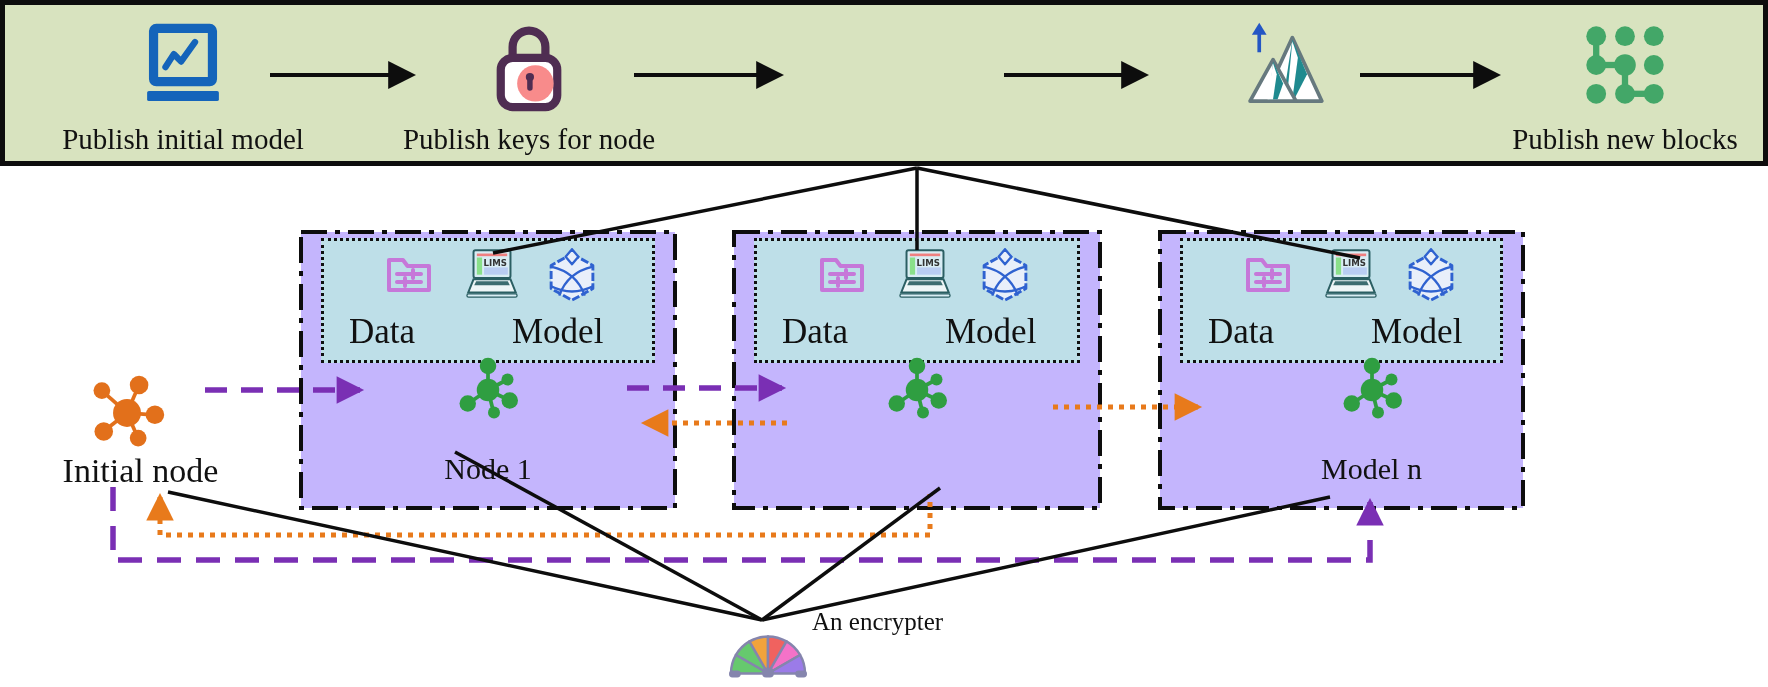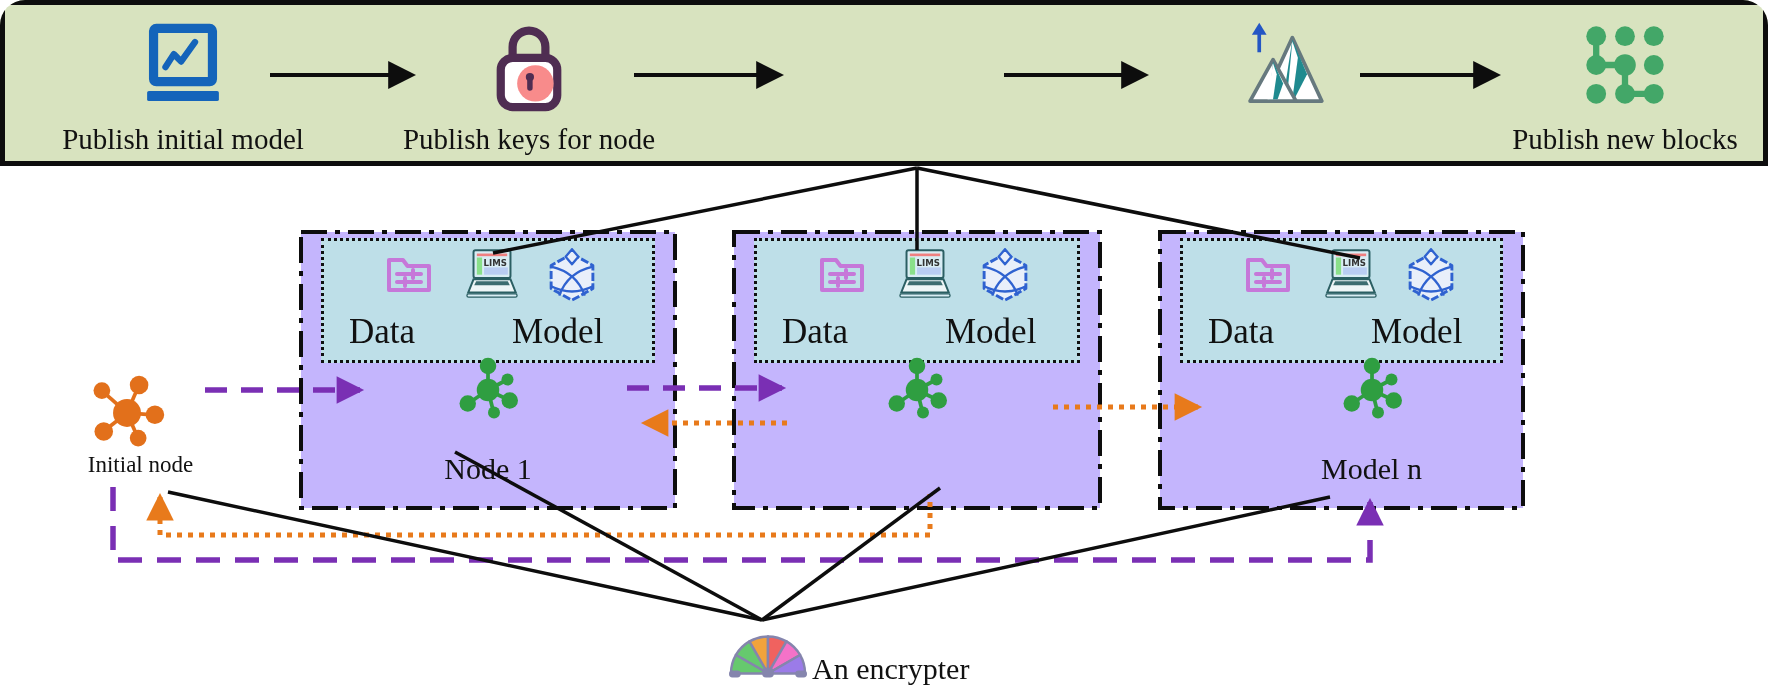--- a/index.html
+++ b/index.html
@@ -1,33 +1,33 @@
 <!DOCTYPE html>
 <html><head>
 <meta charset="utf-8">
 <style>
   html,body{margin:0;padding:0;background:#ffffff;}
   #canvas{position:relative;width:1768px;height:687px;background:#ffffff;overflow:hidden;
-          font-family:"Liberation Serif","DejaVu Serif",serif;color:#111;border-radius:25px;}
+          font-family:"Liberation Serif","DejaVu Serif",serif;color:#111;}
   .abs{position:absolute;}
   
   #banner{left:0;top:0;width:1768px;height:166px;background:#d8e3bf;border:5px solid #0d0d0d;box-sizing:border-box;}
   .step{position:absolute;top:0;height:156px;text-align:center;}
   .step .ic{position:absolute;top:14px;left:50%;transform:translateX(-50%);}
   .step .lbl{position:absolute;top:118px;width:100%;font-size:29px;white-space:nowrap;}
   
   .nodebox{position:absolute;top:232px;height:276px;background:#c4b5fd;box-sizing:border-box;}
   .innerbox{position:absolute;left:20px;top:6px;right:20px;height:119px;background:#bedfe8;border:3px dotted #101010;}
   .icdata{position:absolute;top:16px;}
   .datalbl,.modellbl{position:absolute;top:80px;width:120px;text-align:left;font-size:35px;}
   .molecule{position:absolute;top:122px;}
   .nodelbl{position:absolute;top:220px;width:100%;text-align:center;font-size:30px;}
   
-  #initial-label{left:38px;top:452px;width:205px;text-align:center;font-size:23px;}
-  #encrypter-label{left:812px;top:652px;font-size:30px;white-space:nowrap;}
+  #initial-label{left:38px;top:452px;width:205px;text-align:center;font-size:34px;}
+  #encrypter-label{left:812px;top:608px;font-size:25px;white-space:nowrap;}
   #overlay{left:0;top:0;pointer-events:none;}
 </style>
 </head>
 <body>
 
 <div id="canvas">
 
   <div id="banner" class="abs">
 
     <div class="step" style="left:38px;width:280px;">

